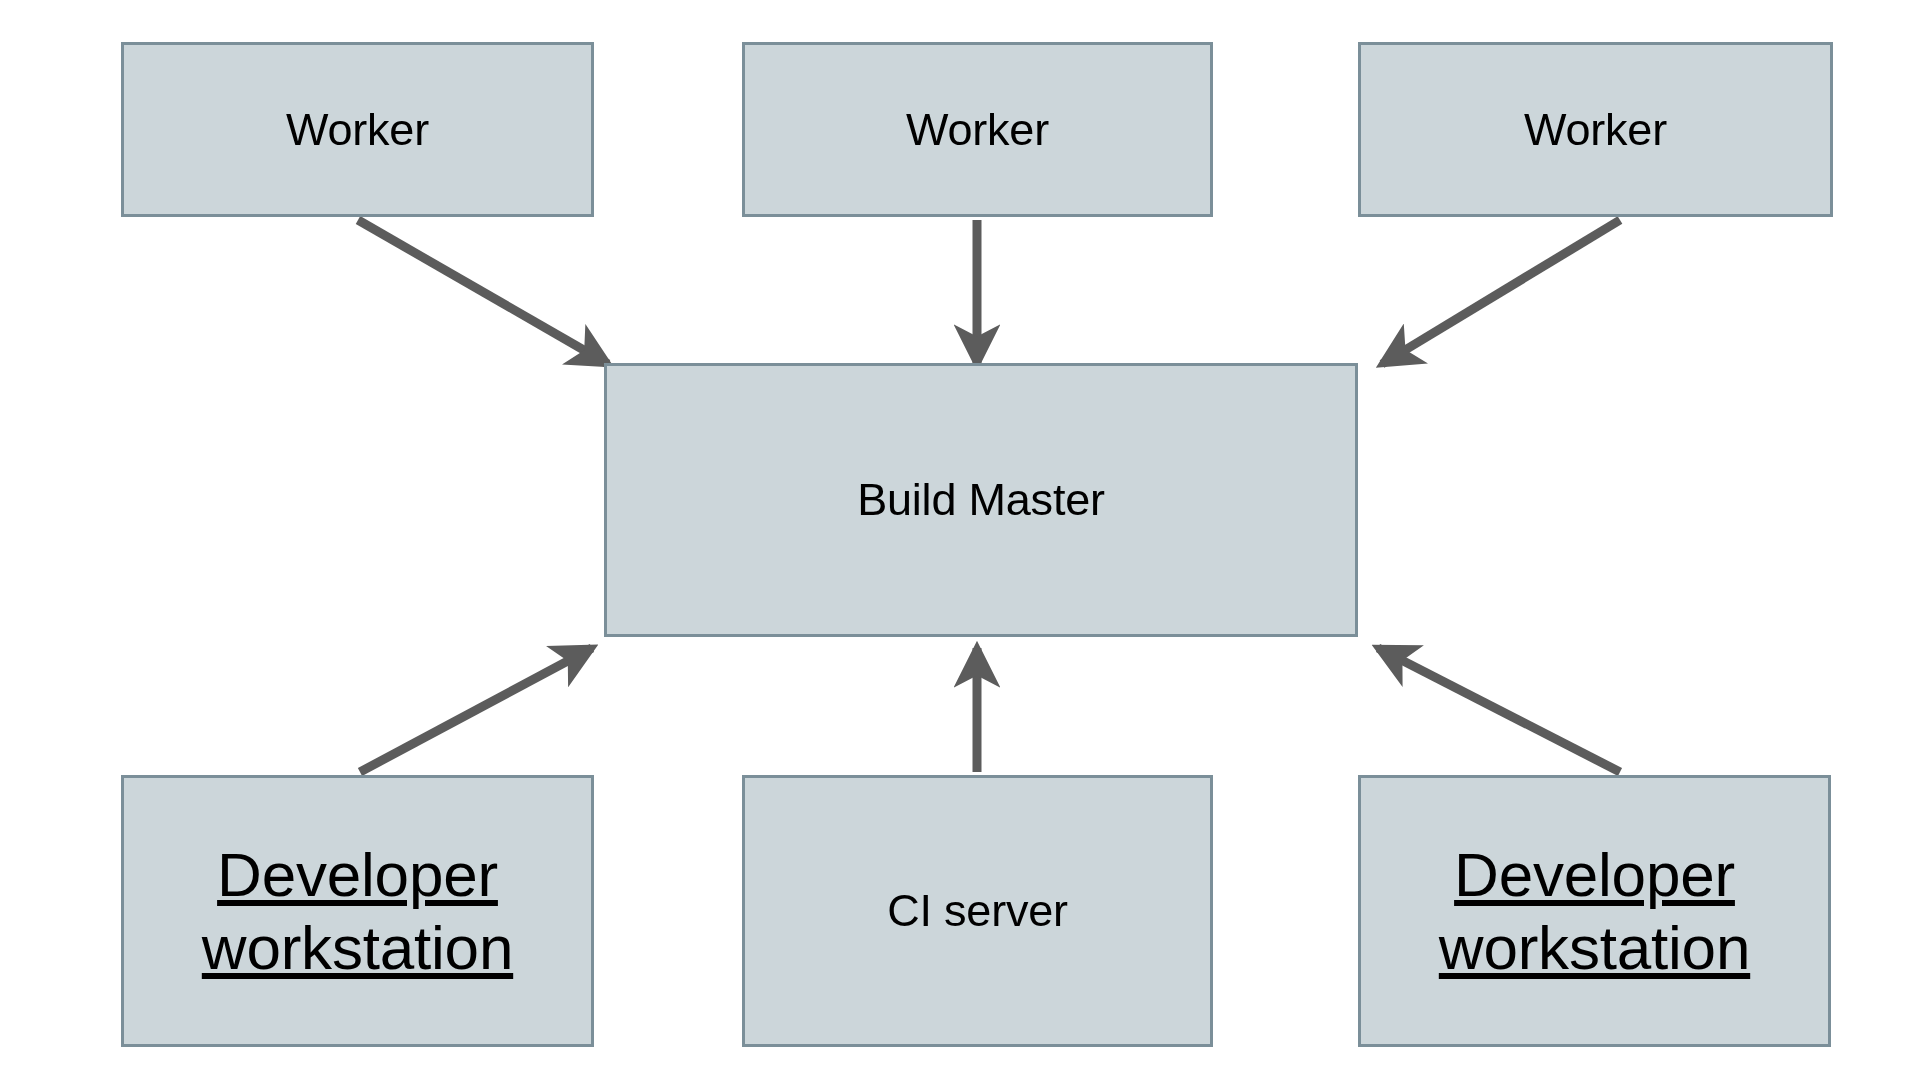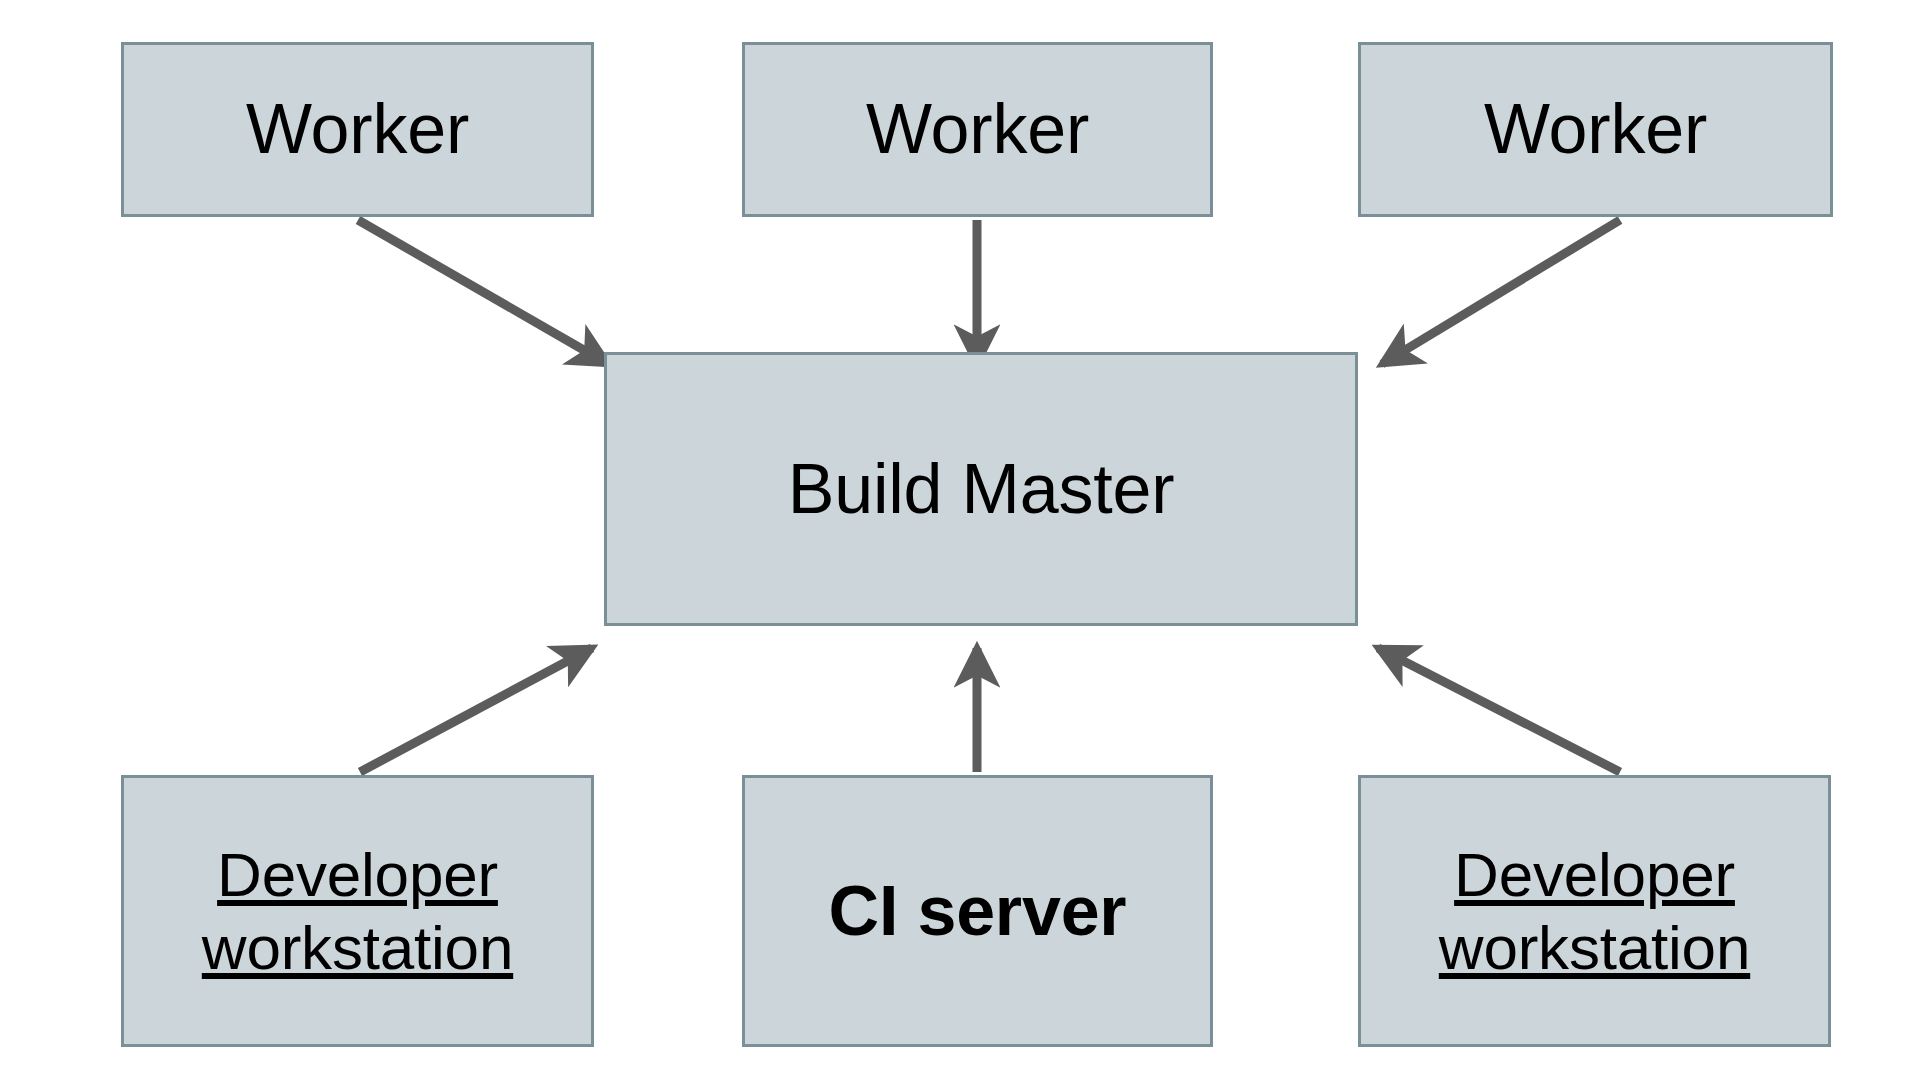--- a/index.html
+++ b/index.html
@@ -39,21 +39,21 @@
     font-weight: 400;
     line-height: 1.18;
     letter-spacing: -0.2px;
     z-index: 2;
   }
   .node .label {
     display: block;
     padding: 0 10px;
     white-space: pre-line;
   }
-  .fs-lg { font-size: 70px; }
+  .fs-lg { font-size: 45px; }
   .fs-md { font-size: 62px; text-decoration: underline; }
 </style>
 </head>
 <body style="background: rgb(255, 255, 255);">
 
 <div id="canvas">
 
   <svg id="edges" viewBox="0 0 1910 1090" width="1910" height="1090" xmlns="http://www.w3.org/2000/svg">
     <defs>
       <marker id="arrowhead" markerWidth="5.2" markerHeight="5.2" refX="4.4" refY="2.6" orient="auto" markerUnits="strokeWidth">
@@ -75,30 +75,30 @@
   </div>
 
   <div class="node fs-lg" style="left: 742px; top: 42px; width: 471px; height: 175px; background: rgb(204, 214, 218); border-color: rgb(123, 143, 153); color: rgb(0, 0, 0);">
     <span class="label">Worker</span>
   </div>
 
   <div class="node fs-lg" style="left: 1358px; top: 42px; width: 475px; height: 175px; background: rgb(204, 214, 218); border-color: rgb(123, 143, 153); color: rgb(0, 0, 0);">
     <span class="label">Worker</span>
   </div>
 
-  <div class="node fs-lg" style="left: 604px; top: 352px; width: 754px; height: 274px; background: rgb(204, 214, 218); border-color: rgb(123, 143, 153); color: rgb(0, 0, 0);">
+  <div class="node fs-lg" style="left: 604px; top: 363px; width: 754px; height: 274px; background: rgb(204, 214, 218); border-color: rgb(123, 143, 153); color: rgb(0, 0, 0);">
     <span class="label">Build Master</span>
   </div>
 
   <div class="node fs-md" style="left: 121px; top: 775px; width: 473px; height: 272px; background: rgb(204, 214, 218); border-color: rgb(123, 143, 153); color: rgb(0, 0, 0);">
     <span class="label">Developer
 workstation</span>
   </div>
 
-  <div class="node fs-lg" style="left: 742px; top: 775px; width: 471px; height: 272px; background: rgb(204, 214, 218); border-color: rgb(123, 143, 153); color: rgb(0, 0, 0); font-weight: bold;">
+  <div class="node fs-lg" style="left: 742px; top: 775px; width: 471px; height: 272px; background: rgb(204, 214, 218); border-color: rgb(123, 143, 153); color: rgb(0, 0, 0);">
     <span class="label">CI server</span>
   </div>
 
   <div class="node fs-md" style="left: 1358px; top: 775px; width: 473px; height: 272px; background: rgb(204, 214, 218); border-color: rgb(123, 143, 153); color: rgb(0, 0, 0);">
     <span class="label">Developer
 workstation</span>
   </div>
 
 </div>
 

